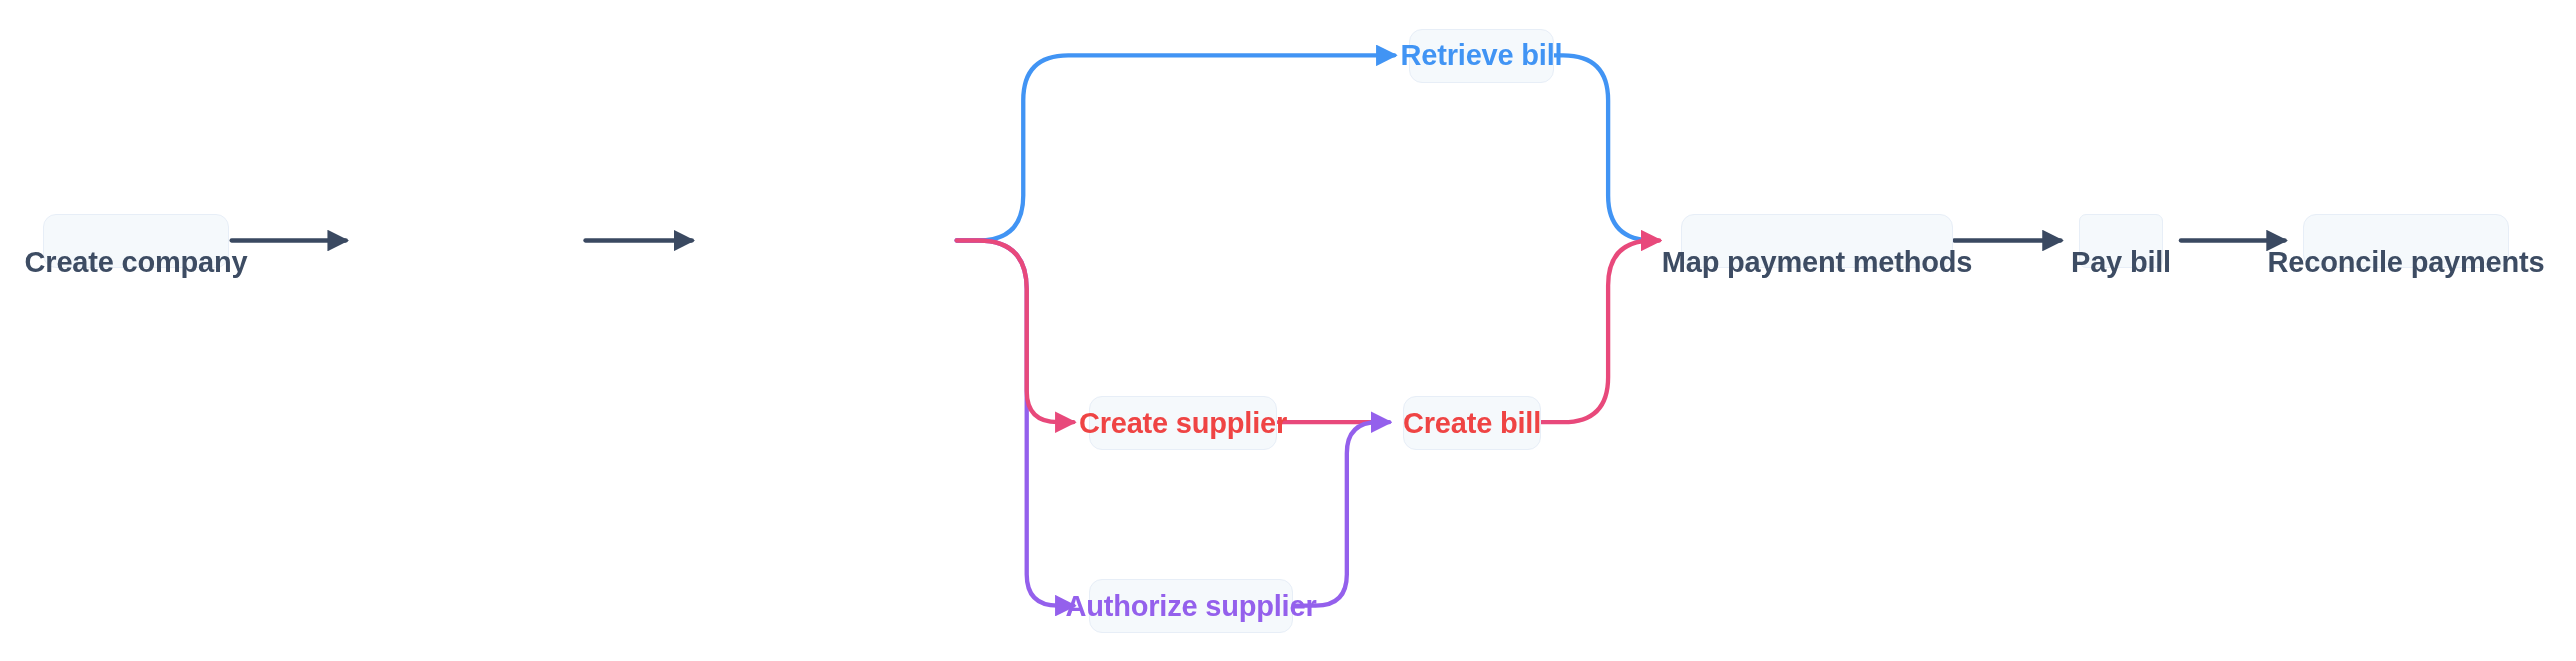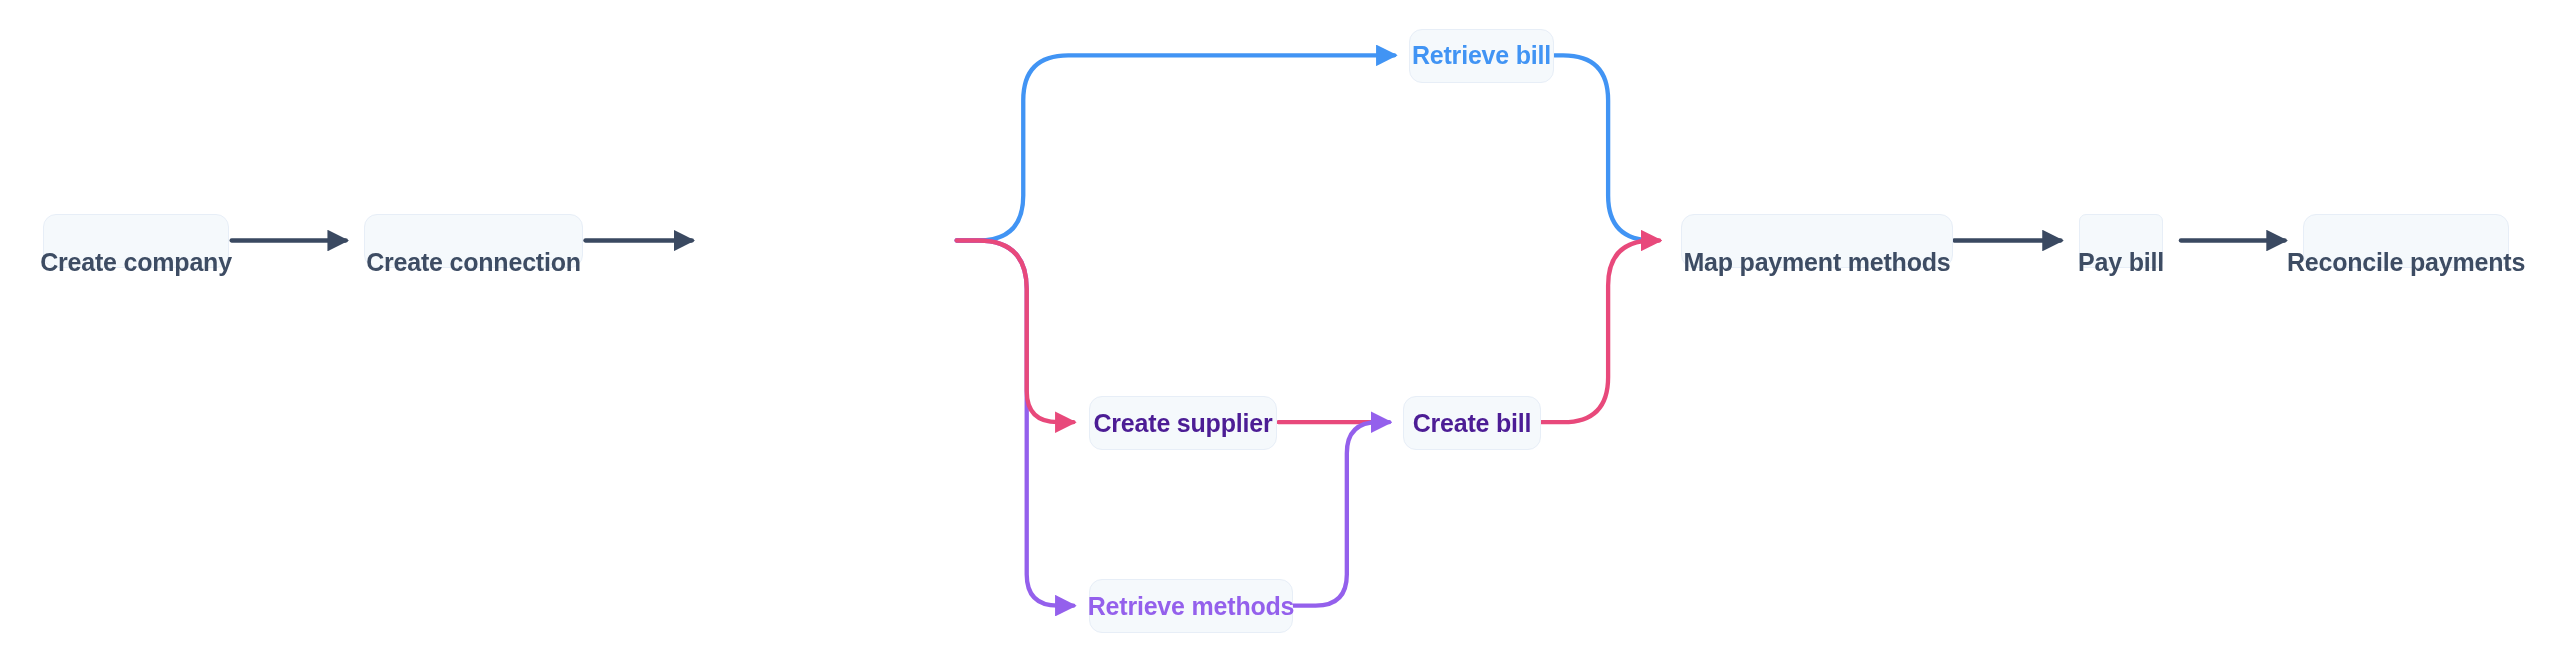--- a/index.html
+++ b/index.html
@@ -16,27 +16,27 @@
     position:absolute;
     height:54px;
     box-sizing:border-box;
     display:flex; align-items:center; justify-content:center;
     background:#f5f9fc;
     border:1.7px solid #e7eef7;
     border-radius:13px;
     white-space:nowrap;
   }
   .node__label {
-    font-size:25px;
+    font-size:29px;
     font-weight:600;
     letter-spacing:-0.2px;
   }
   .node--dark   .node__label { color:#3d4c63;margin-top:43px; }
   .node--blue   .node__label { color:#4194f4; }
-  .node--pink   .node__label { color:#4c1d95; }
+  .node--pink   .node__label { color:#ef4444; }
   .node--purple .node__label { color:#9460ec; }
 </style>
 </head>
 <body>
 
 <div class="canvas">
 
   <svg class="edges" viewBox="0 0 2976 764" fill="none">
     <defs>
       <marker id="m-dark" viewBox="0 0 10 10" refX="8.5" refY="5" markerWidth="5" markerHeight="5" orient="auto">
@@ -70,39 +70,36 @@
     <path d="M267,278 H399" stroke-width="5" stroke-linecap="round" marker-end="url(#m-dark)" stroke="#3a4961"></path>
     <path d="M676,278 H799" stroke-width="5" stroke-linecap="round" marker-end="url(#m-dark)" stroke="#3a4961"></path>
     <path d="M2258,278 H2381" stroke-width="5" stroke-linecap="round" marker-end="url(#m-dark)" stroke="#3a4961"></path>
     <path d="M2520,278 H2640" stroke-width="5" stroke-linecap="round" marker-end="url(#m-dark)" stroke="#3a4961"></path>
   </svg>
 
   <div class="node node--dark" style="left:43px; top:214px; width:186px;">
     <span class="node__label">Create company</span>
   </div>
 
-  <div class="node node--dark" style="left:364px; top:214px; width:219px;">
-    <span class="node__label">Create connection</span>
-  </div>
 
 
   <div class="node node--blue" style="left:1409px; top:28.6px; width:145px;">
     <span class="node__label">Retrieve bill</span>
   </div>
 
   <div class="node node--pink" style="left:1089px; top:396px; width:188px;">
     <span class="node__label">Create supplier</span>
   </div>
 
   <div class="node node--pink" style="left:1403px; top:396px; width:138px;">
     <span class="node__label">Create bill</span>
   </div>
 
   <div class="node node--purple" style="left:1089px; top:579px; width:204px;">
-    <span class="node__label">Retrieve methods</span>
+    <span class="node__label">Authorize supplier</span>
   </div>
 
   <div class="node node--dark" style="left:1681px; top:214px; width:272px;">
     <span class="node__label">Map payment methods</span>
   </div>
 
   <div class="node node--dark" style="left:2079px; top:214px; width:84px;border-radius:7px;">
     <span class="node__label">Pay bill</span>
   </div>
 

